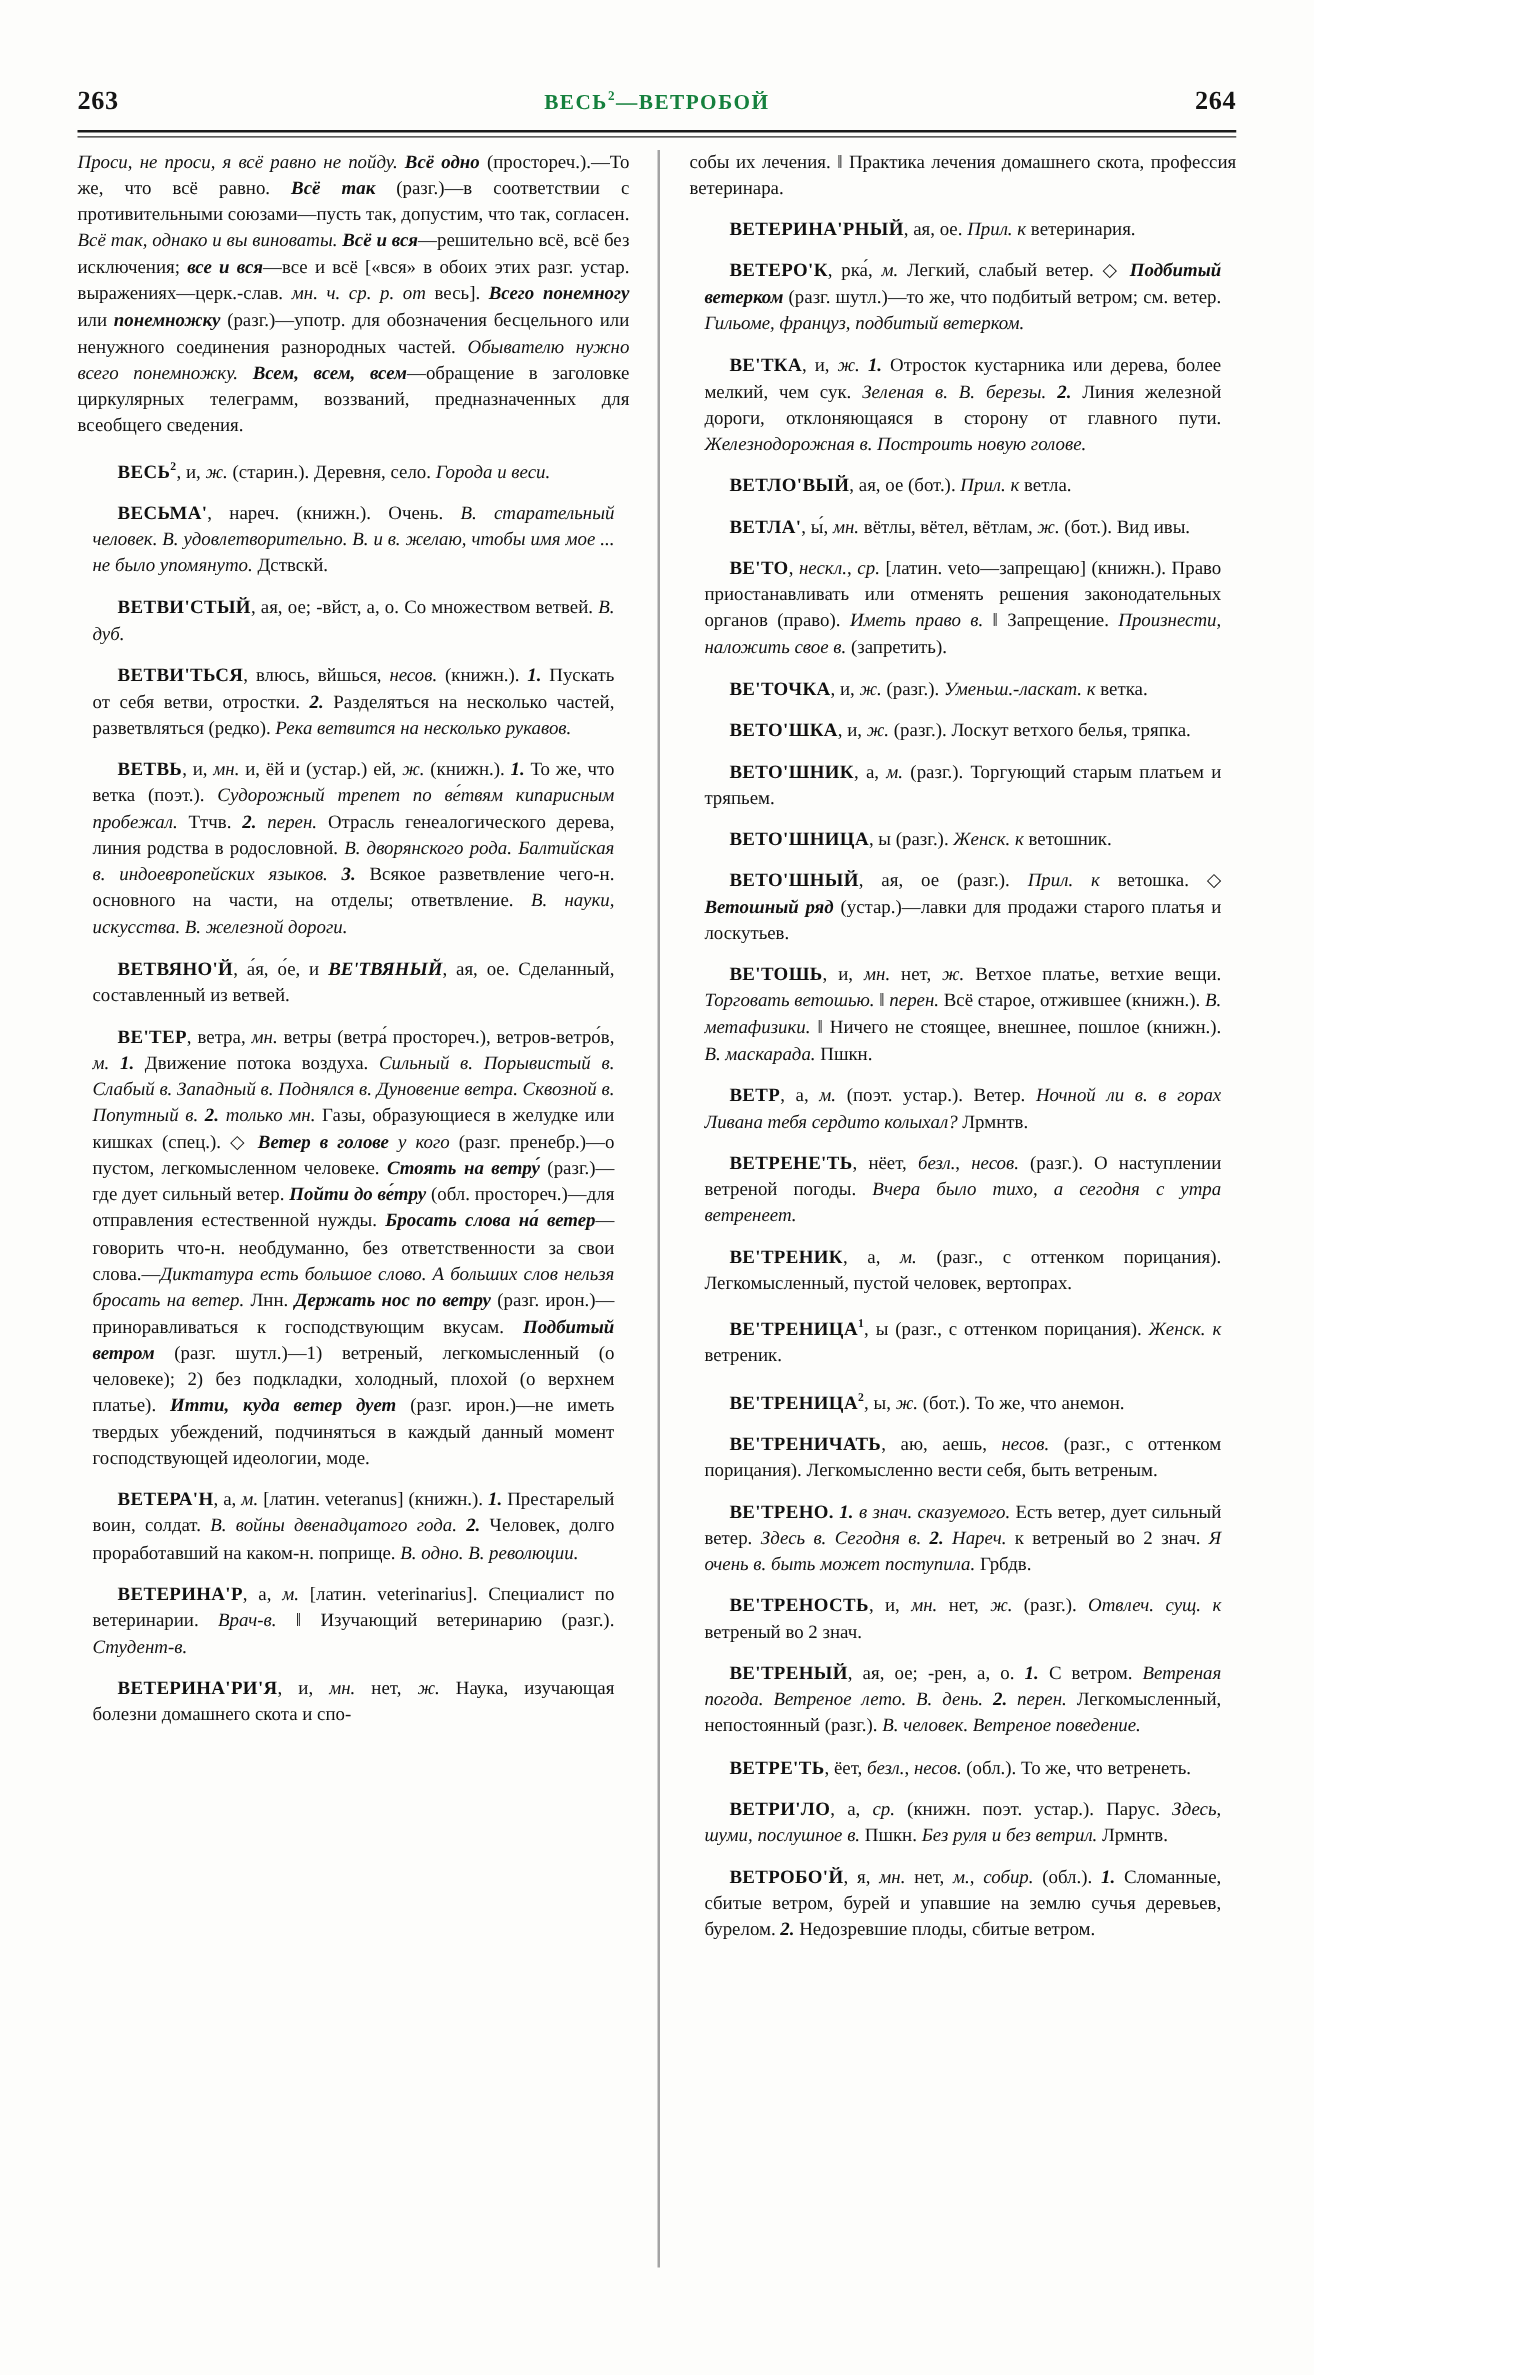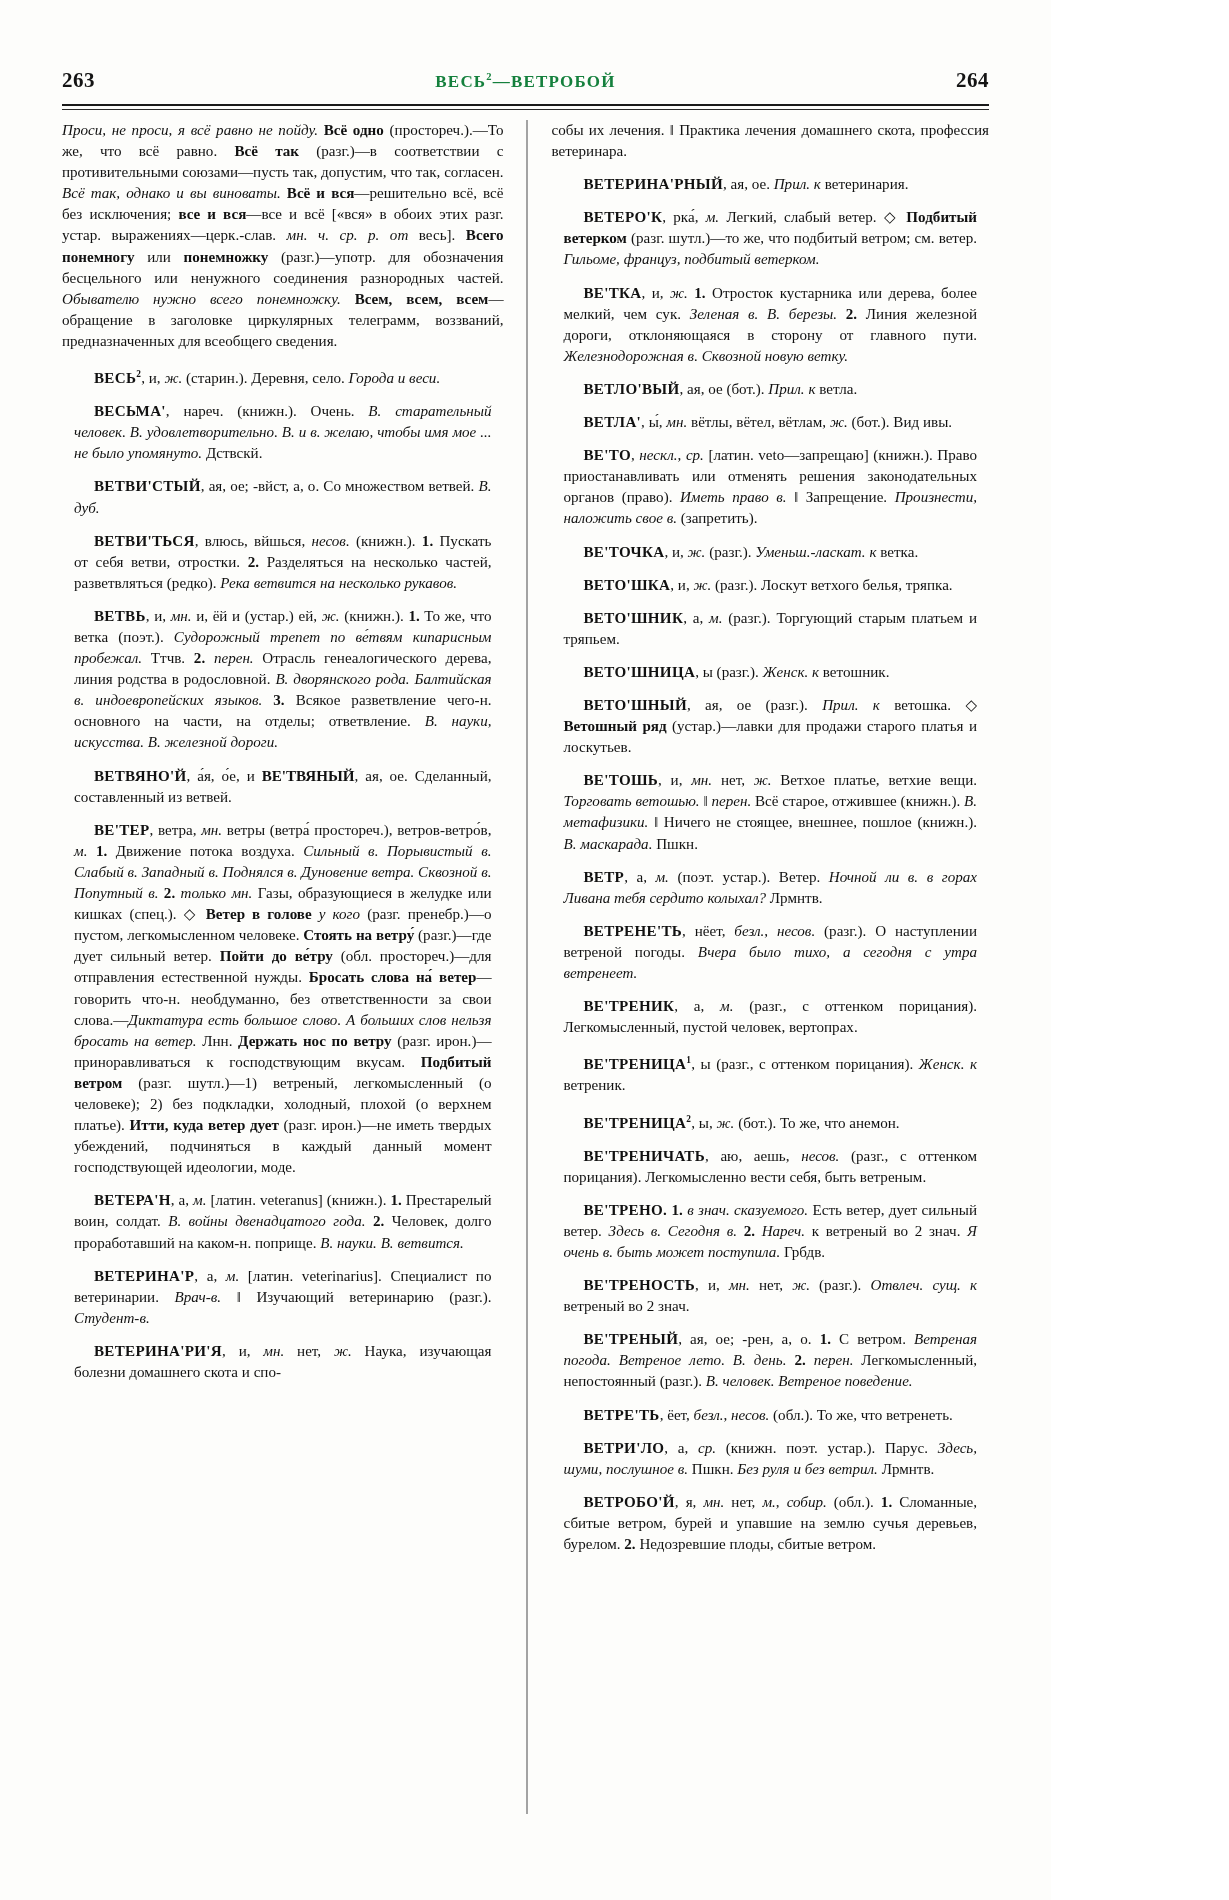--- a/index.html
+++ b/index.html
@@ -92,21 +92,21 @@
 
   
   .entry { margin: 12px; text-indent: 20px; }
   .cont  { margin: 0; text-indent: 0; }
 
   .hw {
     font-weight: bold;
     letter-spacing: 0.3px;
   }
   .hw sup { font-size: 0.62em; vertical-align: super; font-weight: bold; }
-  b      { font-weight: bold; }
+  b      { font-weight: bold; font-style: italic; }
   i, .it { font-style: italic; }
 
   
   .col { text-rendering: optimizeLegibility; }
 </style>
 </head>
 <body>
 
 <div class="page">
 
@@ -130,34 +130,34 @@
           <p class="cont"><i>Проси, не проси, я всё равно не пойду.</i> <b>Всё одно</b> (простореч.).—То же, что всё равно. <b>Всё так</b> (разг.)—в соответствии с противительными союзами—пусть так, допустим, что так, согласен. <i>Всё так, однако и вы виноваты.</i> <b>Всё и вся</b>—решительно всё, всё без исключения; <b>все и вся</b>—все и всё [«вся» в обоих этих разг. устар. выражениях—церк.-слав. <i>мн. ч. ср. р. от</i> весь]. <b>Всего понемногу</b> или <b>понемножку</b> (разг.)—употр. для обозначения бесцельного или ненужного соединения разнородных частей. <i>Обывателю нужно всего понемножку.</i> <b>Всем, всем, всем</b>—обращение в заголовке циркулярных телеграмм, воззваний, предназначенных для всеобщего сведения.</p>
         </div>
       <div>
           <p class="entry"><span class="hw">ВЕСЬ<sup>2</sup></span><span>, и, <i>ж.</i> (старин.). Деревня, село. <i>Города и веси.</i></span></p>
           <p class="entry"><span class="hw">ВЕСЬМА'</span><span>, нареч. (книжн.). Очень. <i>В. старательный человек. В. удовлетворительно. В. и в. желаю, чтобы имя мое ... не было упомянуто.</i> Дствскй.</span></p>
           <p class="entry"><span class="hw">ВЕТВИ'СТЫЙ</span><span>, ая, ое; -вйст, а, о. Со множеством ветвей. <i>В. дуб.</i></span></p>
           <p class="entry"><span class="hw">ВЕТВИ'ТЬСЯ</span><span>, влюсь, вйшься, <i>несов.</i> (книжн.). <b>1.</b> Пускать от себя ветви, отростки. <b>2.</b> Разделяться на несколько частей, разветвляться (редко). <i>Река ветвится на несколько рукавов.</i></span></p>
           <p class="entry"><span class="hw">ВЕТВЬ</span><span>, и, <i>мн.</i> и, ёй и (устар.) ей, <i>ж.</i> (книжн.). <b>1.</b> То же, что ветка (поэт.). <i>Судорожный трепет по ве́твям кипарисным пробежал.</i> Ттчв. <b>2.</b> <i>перен.</i> Отрасль генеалогического дерева, линия родства в родословной. <i>В. дворянского рода. Балтийская в. индоевропейских языков.</i> <b>3.</b> Всякое разветвление чего-н. основного на части, на отделы; ответвление. <i>В. науки, искусства. В. железной дороги.</i></span></p>
           <p class="entry"><span class="hw">ВЕТВЯНО'Й</span><span>, а́я, о́е, и <b>ВЕ'ТВЯНЫЙ</b>, ая, ое. Сделанный, составленный из ветвей.</span></p>
           <p class="entry"><span class="hw">ВЕ'ТЕР</span><span>, ветра, <i>мн.</i> ветры (ветра́ простореч.), ветров-ветро́в, <i>м.</i> <b>1.</b> Движение потока воздуха. <i>Сильный в. Порывистый в. Слабый в. Западный в. Поднялся в. Дуновение ветра. Сквозной в. Попутный в.</i> <b>2.</b> <i>только мн.</i> Газы, образующиеся в желудке или кишках (спец.). ◇ <b>Ветер в голове</b> <i>у кого</i> (разг. пренебр.)—о пустом, легкомысленном человеке. <b>Стоять на ветру́</b> (разг.)—где дует сильный ветер. <b>Пойти до ве́тру</b> (обл. простореч.)—для отправления естественной нужды. <b>Бросать слова на́ ветер</b>—говорить что-н. необдуманно, без ответственности за свои слова.—<i>Диктатура есть большое слово. А больших слов нельзя бросать на ветер.</i> Лнн. <b>Держать нос по ветру</b> (разг. ирон.)—приноравливаться к господствующим вкусам. <b>Подбитый ветром</b> (разг. шутл.)—1) ветреный, легкомысленный (о человеке); 2) без подкладки, холодный, плохой (о верхнем платье). <b>Итти, куда ветер дует</b> (разг. ирон.)—не иметь твердых убеждений, подчиняться в каждый данный момент господствующей идеологии, моде.</span></p>
-          <p class="entry"><span class="hw">ВЕТЕРА'Н</span><span>, а, <i>м.</i> [латин. veteranus] (книжн.). <b>1.</b> Престарелый воин, солдат. <i>В. войны двенадцатого года.</i> <b>2.</b> Человек, долго проработавший на каком-н. поприще. <i>В. науки. В. ветвится.</i></span></p>
+          <p class="entry"><span class="hw">ВЕТЕРА'Н</span><span>, а, <i>м.</i> [латин. veteranus] (книжн.). <b>1.</b> Престарелый воин, солдат. <i>В. войны двенадцатого года.</i> <b>2.</b> Человек, долго проработавший на каком-н. поприще. <i>В. одно. В. революции.</i></span></p>
           <p class="entry"><span class="hw">ВЕТЕРИНА'Р</span><span>, а, <i>м.</i> [латин. veterinarius]. Специалист по ветеринарии. <i>Врач-в.</i> ‖ Изучающий ветеринарию (разг.). <i>Студент-в.</i></span></p>
           <p class="entry"><span class="hw">ВЕТЕРИНА'РИ'Я</span><span>, и, <i>мн.</i> нет, <i>ж.</i> Наука, изучающая болезни домашнего скота и спо-</span></p>
         </div>
     </div>
 
     <div class="col col-right">
       <div>
           <p class="cont">собы их лечения. ‖ Практика лечения домашнего скота, профессия ветеринара.</p>
         </div>
       <div>
           <p class="entry"><span class="hw">ВЕТЕРИНА'РНЫЙ</span><span>, ая, ое. <i>Прил. к</i> ветеринария.</span></p>
           <p class="entry"><span class="hw">ВЕТЕРО'К</span><span>, рка́, <i>м.</i> Легкий, слабый ветер. ◇ <b>Подбитый ветерком</b> (разг. шутл.)—то же, что подбитый ветром; см. ветер. <i>Гильоме, француз, подбитый ветерком.</i></span></p>
-          <p class="entry"><span class="hw">ВЕ'ТКА</span><span>, и, <i>ж.</i> <b>1.</b> Отросток кустарника или дерева, более мелкий, чем сук. <i>Зеленая в. В. березы.</i> <b>2.</b> Линия железной дороги, отклоняющаяся в сторону от главного пути. <i>Железнодорожная в. Сквозной новую ветку.</i></span></p>
+          <p class="entry"><span class="hw">ВЕ'ТКА</span><span>, и, <i>ж.</i> <b>1.</b> Отросток кустарника или дерева, более мелкий, чем сук. <i>Зеленая в. В. березы.</i> <b>2.</b> Линия железной дороги, отклоняющаяся в сторону от главного пути. <i>Железнодорожная в. Построить новую голове.</i></span></p>
           <p class="entry"><span class="hw">ВЕТЛО'ВЫЙ</span><span>, ая, ое (бот.). <i>Прил. к</i> ветла.</span></p>
           <p class="entry"><span class="hw">ВЕТЛА'</span><span>, ы́, <i>мн.</i> вётлы, вётел, вётлам, <i>ж.</i> (бот.). Вид ивы.</span></p>
           <p class="entry"><span class="hw">ВЕ'ТО</span><span>, <i>нескл.</i>, <i>ср.</i> [латин. veto—запрещаю] (книжн.). Право приостанавливать или отменять решения законодательных органов (право). <i>Иметь право в.</i> ‖ Запрещение. <i>Произнести, наложить свое в.</i> (запретить).</span></p>
           <p class="entry"><span class="hw">ВЕ'ТОЧКА</span><span>, и, <i>ж.</i> (разг.). <i>Уменьш.-ласкат. к</i> ветка.</span></p>
           <p class="entry"><span class="hw">ВЕТО'ШКА</span><span>, и, <i>ж.</i> (разг.). Лоскут ветхого белья, тряпка.</span></p>
           <p class="entry"><span class="hw">ВЕТО'ШНИК</span><span>, а, <i>м.</i> (разг.). Торгующий старым платьем и тряпьем.</span></p>
           <p class="entry"><span class="hw">ВЕТО'ШНИЦА</span><span>, ы (разг.). <i>Женск. к</i> ветошник.</span></p>
           <p class="entry"><span class="hw">ВЕТО'ШНЫЙ</span><span>, ая, ое (разг.). <i>Прил. к</i> ветошка. ◇ <b>Ветошный ряд</b> (устар.)—лавки для продажи старого платья и лоскутьев.</span></p>
           <p class="entry"><span class="hw">ВЕ'ТОШЬ</span><span>, и, <i>мн.</i> нет, <i>ж.</i> Ветхое платье, ветхие вещи. <i>Торговать ветошью.</i> ‖ <i>перен.</i> Всё старое, отжившее (книжн.). <i>В. метафизики.</i> ‖ Ничего не стоящее, внешнее, пошлое (книжн.). <i>В. маскарада.</i> Пшкн.</span></p>
           <p class="entry"><span class="hw">ВЕТР</span><span>, а, <i>м.</i> (поэт. устар.). Ветер. <i>Ночной ли в. в горах Ливана тебя сердито колыхал?</i> Лрмнтв.</span></p>

